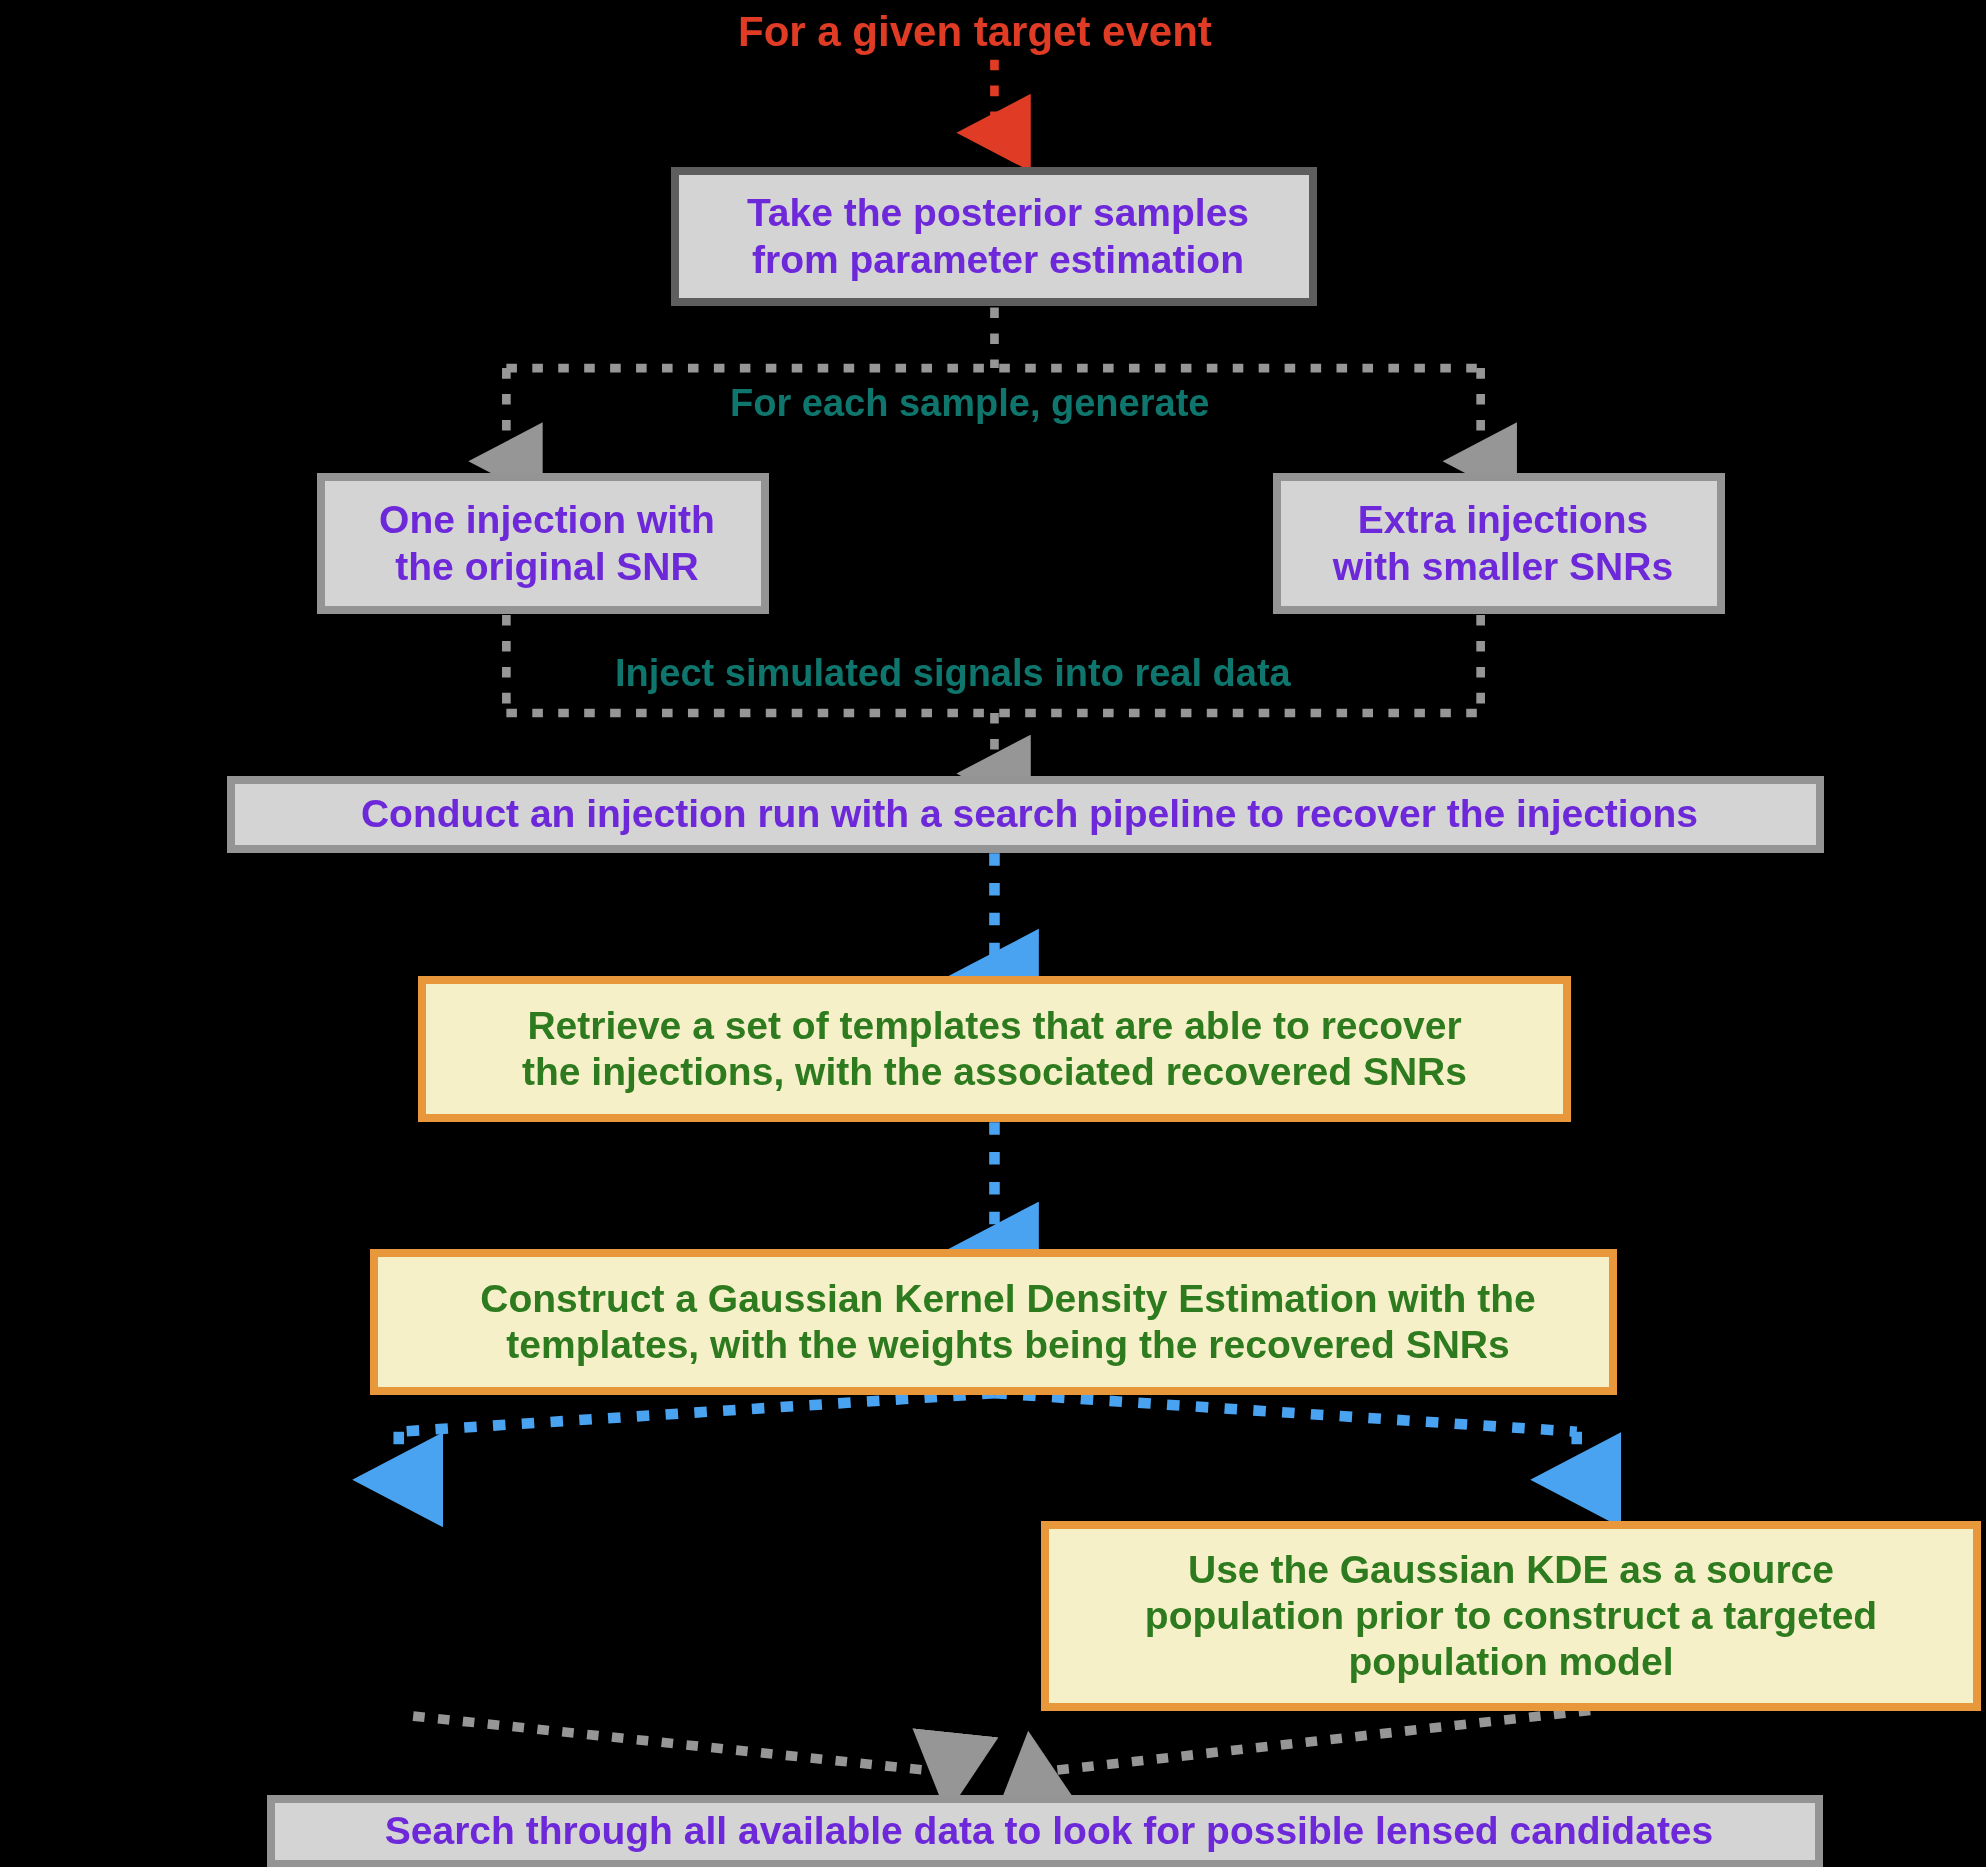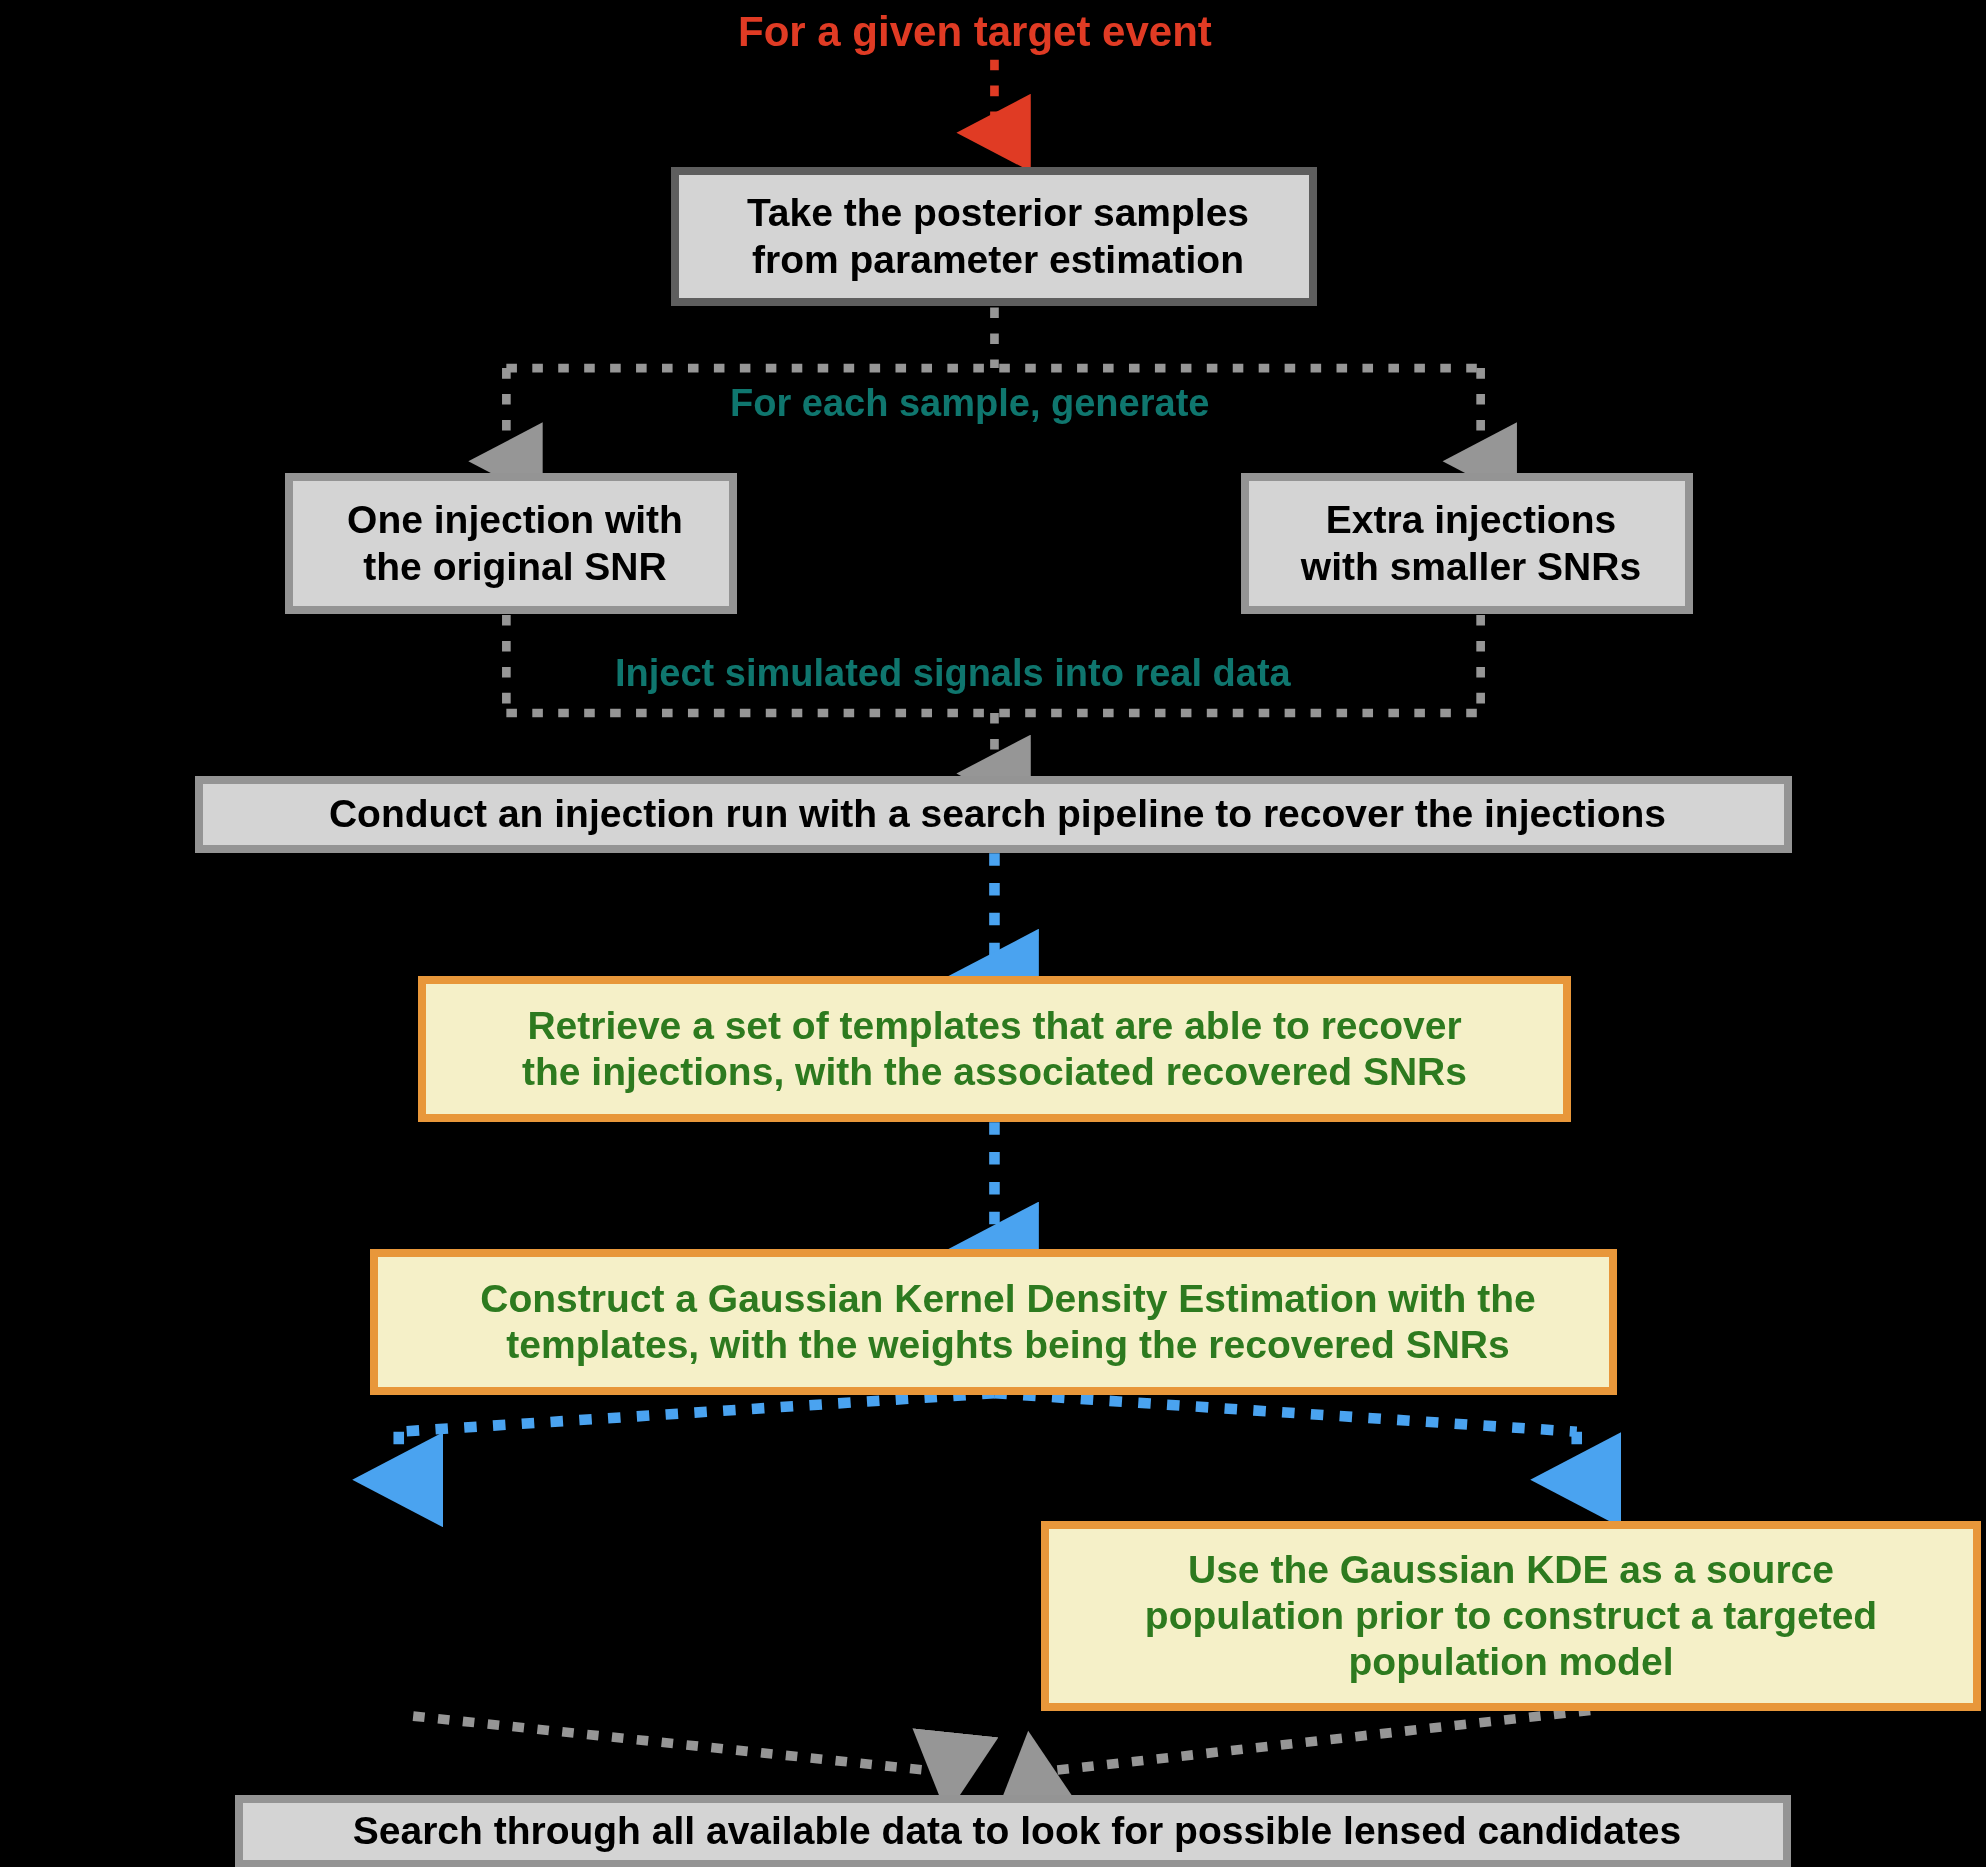--- a/index.html
+++ b/index.html
@@ -26,25 +26,25 @@
     justify-content: center;
     text-align: center;
     font-weight: bold;
     line-height: 1.18;
     white-space: pre-line;
   }
 
   
   .gray-box {
     background: #d4d4d4;
-    color: #000000;
+    color: #6d28d9;
     padding-left: 8px;
   }
   .gray-box.dark-border { border: 8.6px solid #5e5e5e; }
-  .gray-box.mid-border  { border: 8.6px solid #949494; }
+  .gray-box.mid-border  { border: 8.6px solid #949494; margin-left: 32px; }
 
   
   .yellow-box {
     background: #f5f0c8;
     color: #2d7a1f;
     border: 8.6px solid #e8973a;
   }
 
   .label {
     position: absolute;

